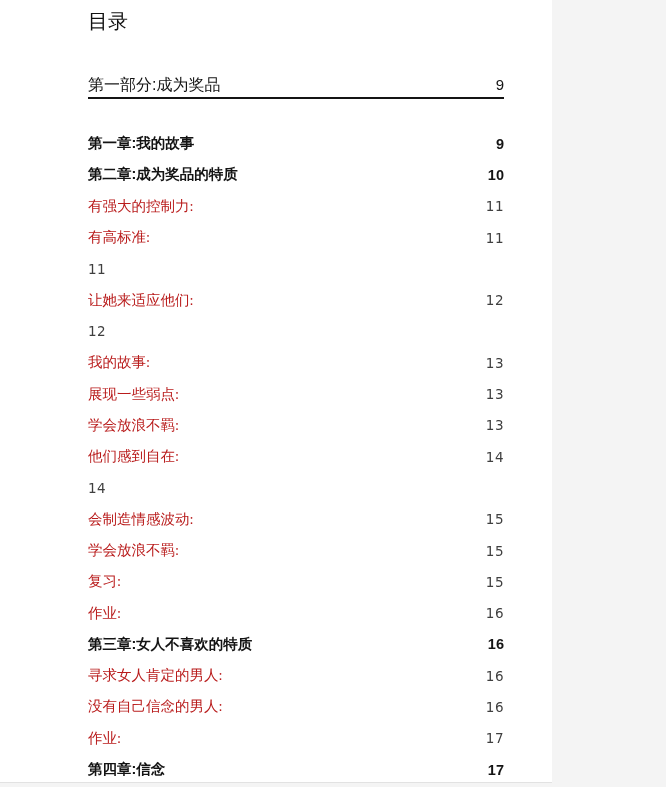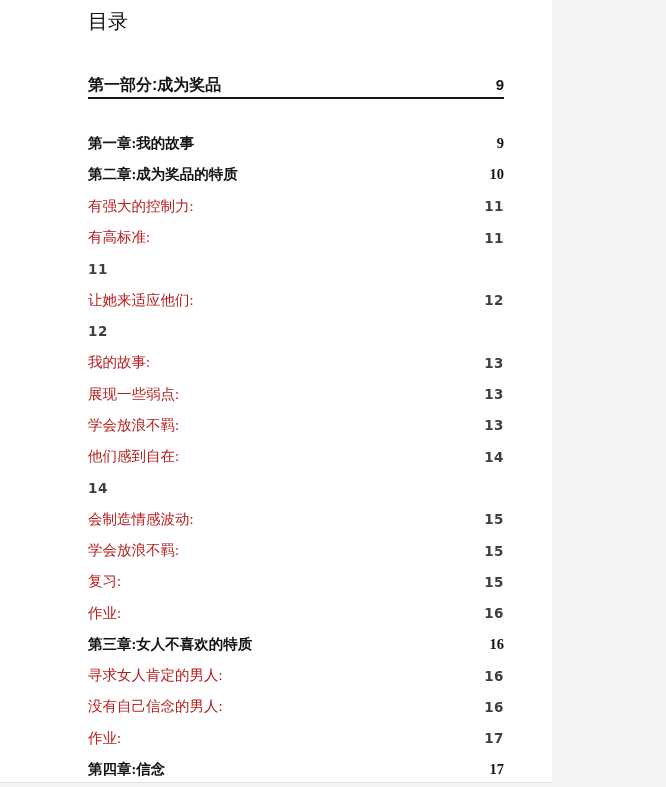--- a/index.html
+++ b/index.html
@@ -23,52 +23,52 @@
     font-family:"Liberation Serif","DejaVu Serif",serif;
   }
   .part-row{
     margin-top:42px;
     display:flex;
     justify-content:space-between;
     align-items:flex-end;
     border-bottom:2px solid #141414;
     padding-bottom:2px;
     font-family:"Liberation Sans","DejaVu Sans",sans-serif;
-    font-weight:bold;
+    font-weight:normal;
     font-size:16px;
     line-height:20px;
     color:#141414;
   }
   .part-row .toc-page{
     font-size:15px;
   }
   .toc-rows{
     margin-top:29px;
   }
   .toc-row{
     height:31.3px;
     display:flex;
     justify-content:space-between;
     align-items:center;
   }
   .toc-row.chapter .toc-label,
   .toc-row.chapter .toc-page{
-    font-family:Liberation Serif, serif;
+    font-family:Liberation Sans, sans-serif;
     font-weight:bold;
     font-size:14.5px;
     color:#141414;
   }
   .toc-row.section .toc-label{
     font-family:"Liberation Serif","DejaVu Serif",serif;
     font-size:14.5px;
     color:#b91c1c;
   }
   .toc-row.section .toc-page{
     font-family:"DejaVu Sans","Liberation Sans",sans-serif;
-    font-weight:bold;
+    font-weight:normal;
     font-size:13.5px;
     color:#3f3f3f;
     letter-spacing:0.5px;
   }
   .page-edge{
     position:absolute;
     left:0;right:0;bottom:0;
     height:4px;
     background:#f4f4f4;
     border-top:1px solid #e2e2e2;

